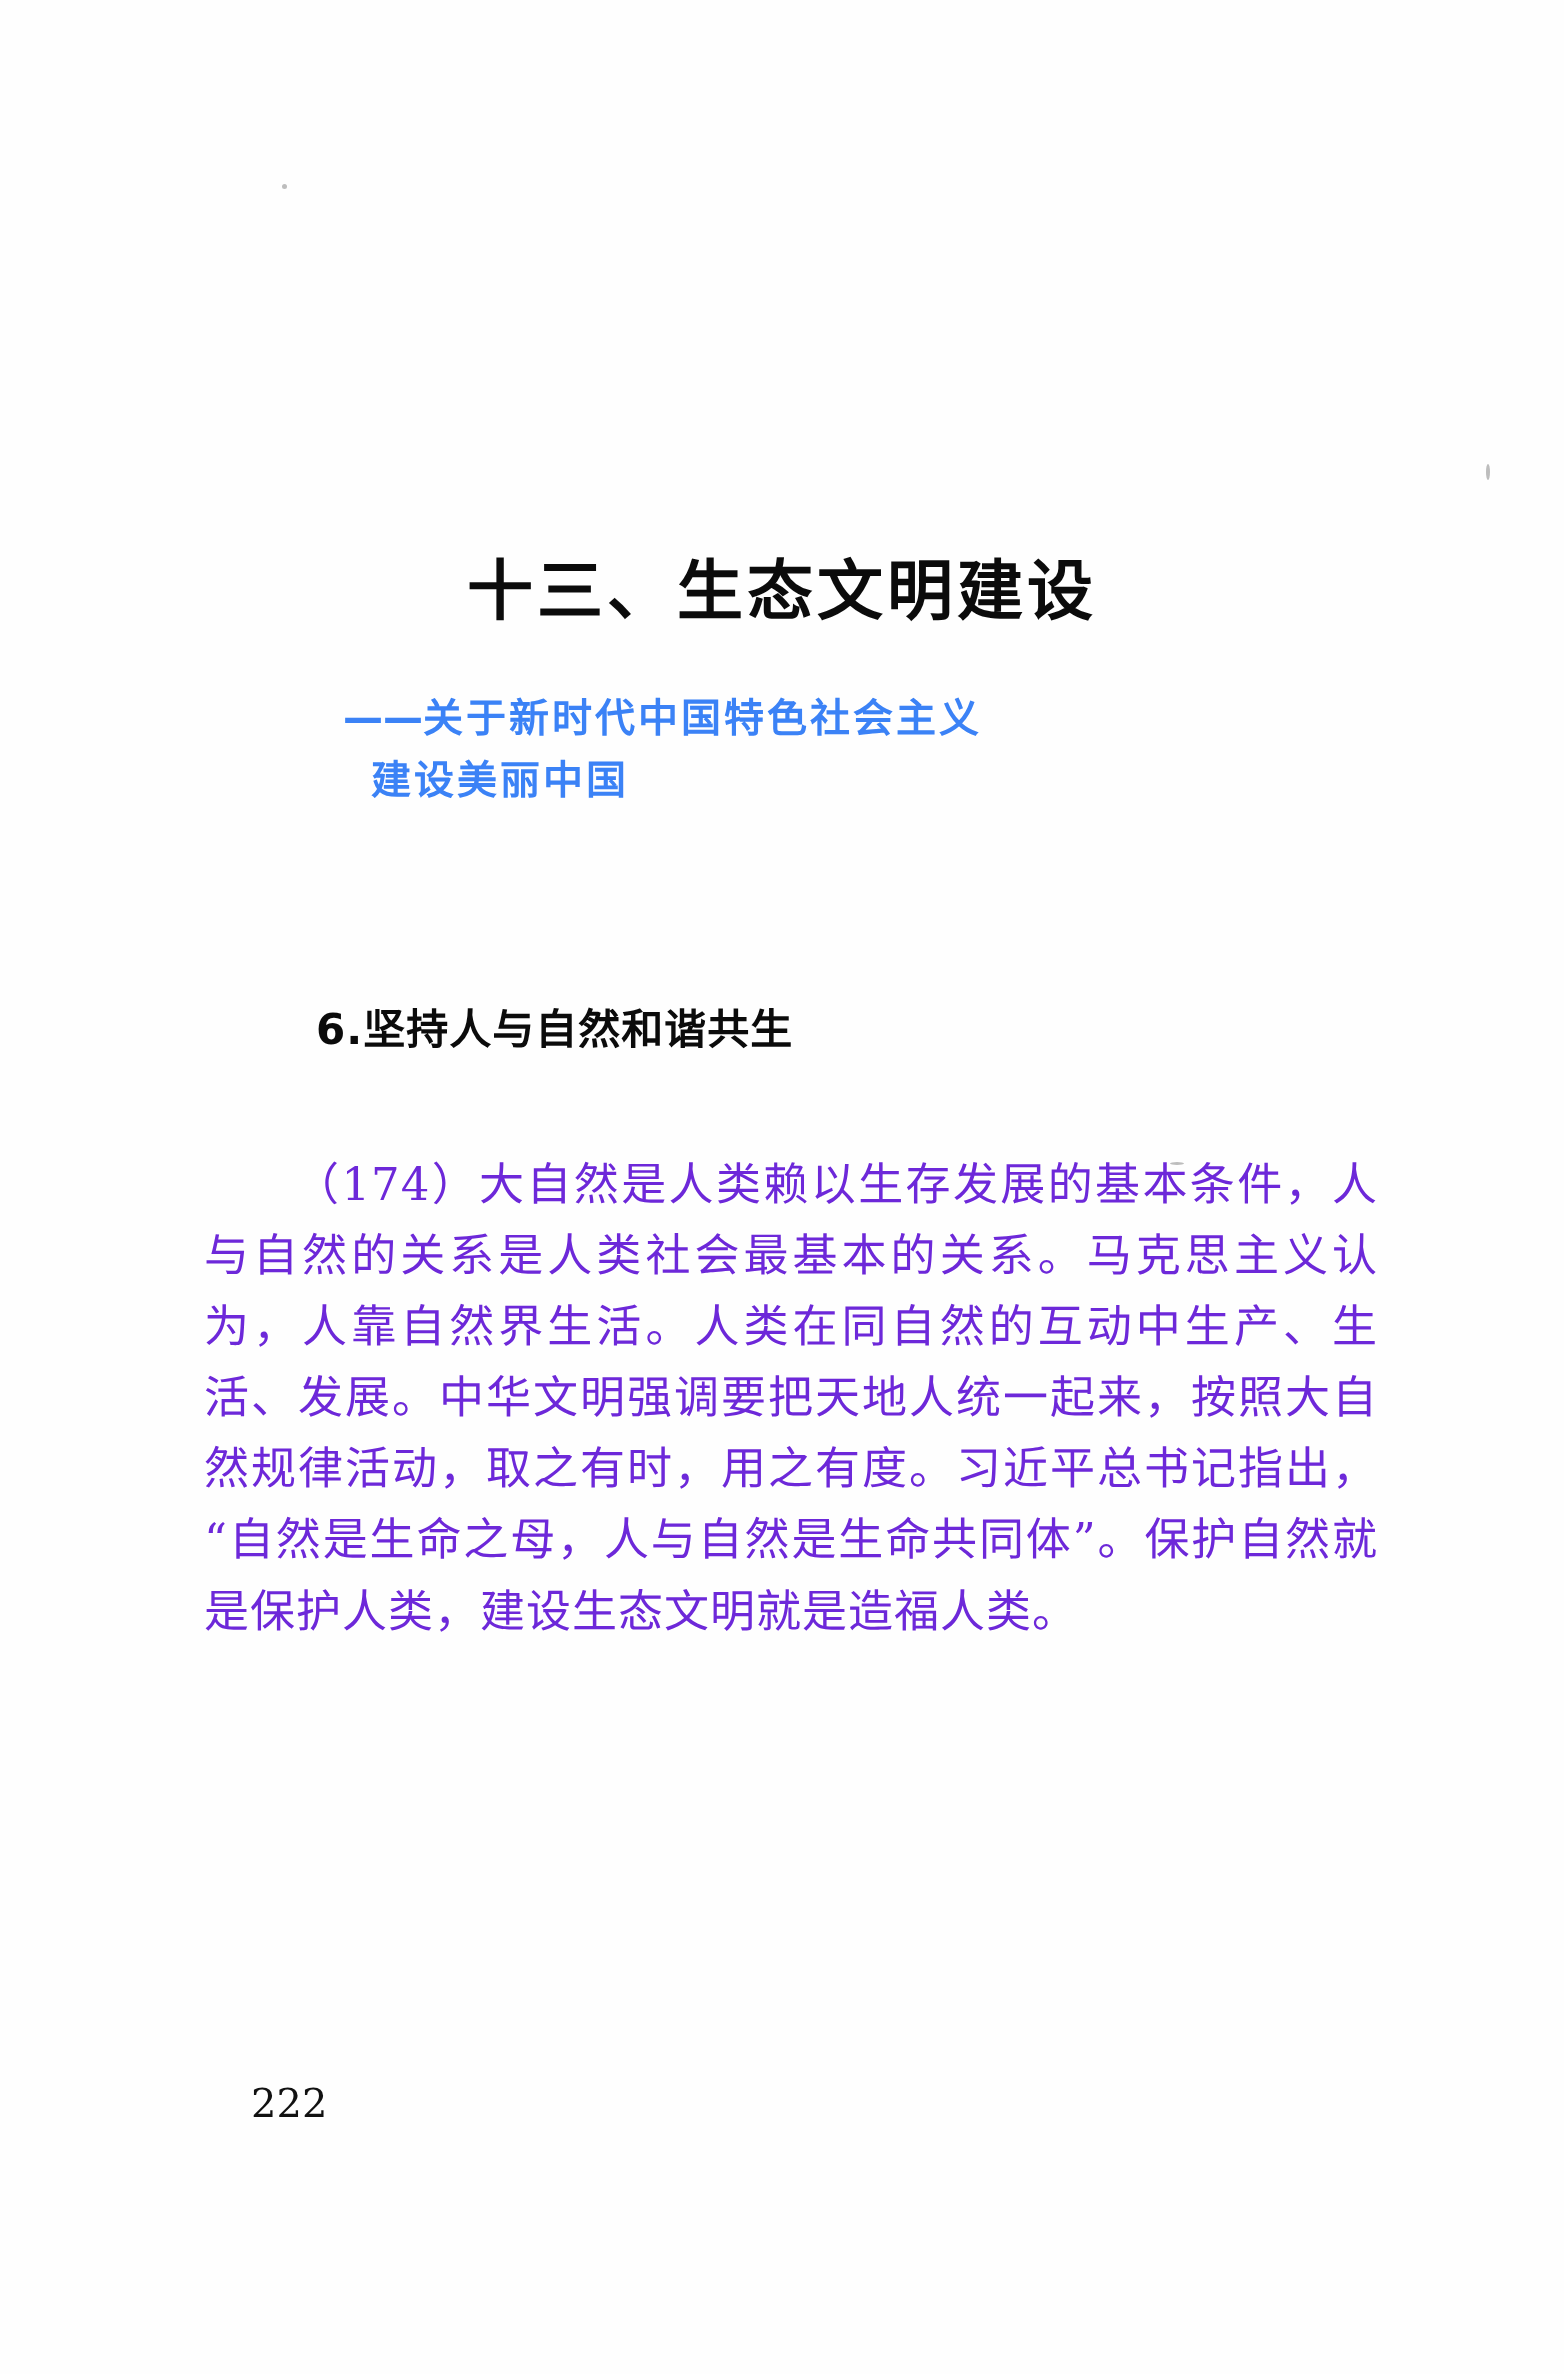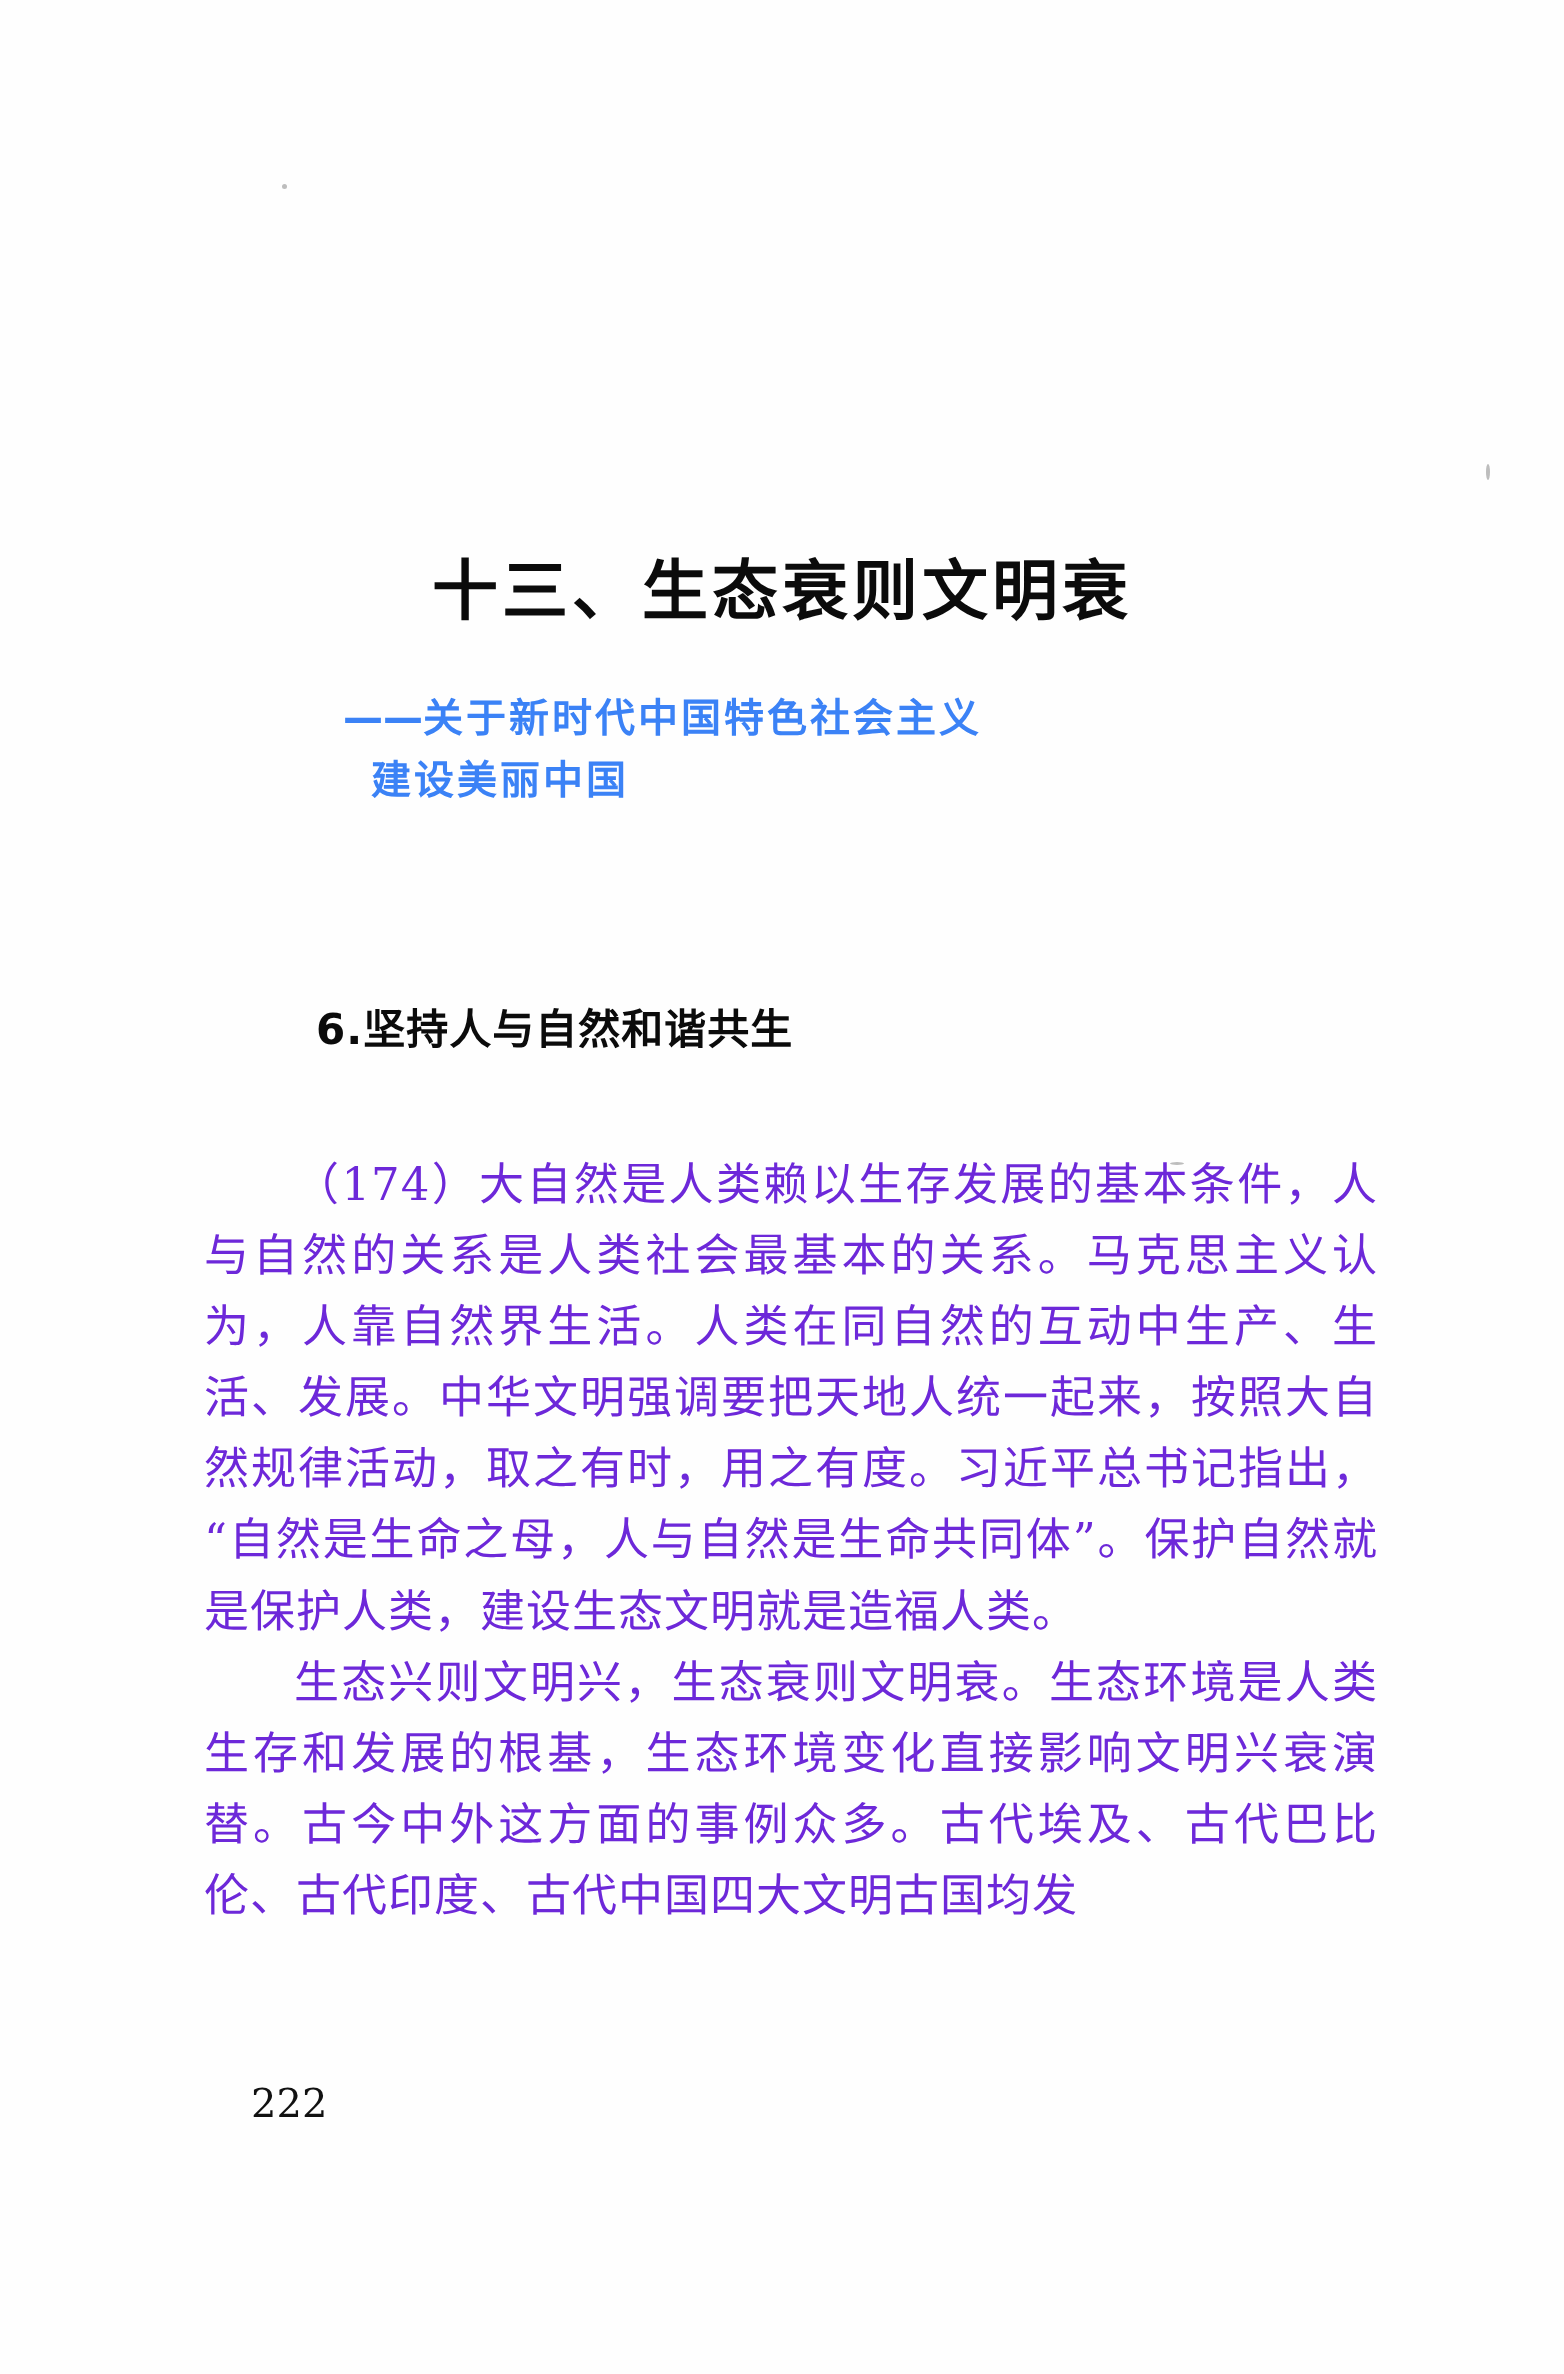--- a/index.html
+++ b/index.html
@@ -103,32 +103,31 @@
 </style>
 </head>
 <body>
 
 <div class="page">
 
   <span class="speck" style="left:282px; top:184px; width:5px; height:5px;"></span>
   <span class="speck" style="left:1486px; top:464px; width:4px; height:16px;"></span>
   <span class="speck" style="left:1170px; top:1162px; width:14px; height:3px;"></span>
 
-  <div class="chapter-title">十三、生态衰则文明衰</div>
+  <div class="chapter-title">十三、生态文明建设</div>
 
   <div class="subtitle-block">
     <div class="subtitle-line1">
       <span class="dash">——</span><span>关于新时代中国特色社会主义</span>
     </div>
     <div class="subtitle-line2">建设美丽中国</div>
   </div>
 
   <div class="section-heading">6.坚持人与自然和谐共生</div>
 
   <div class="body-text">
     <p>（174）大自然是人类赖以生存发展的基本条件，人与自然的关系是人类社会最基本的关系。马克思主义认为，人靠自然界生活。人类在同自然的互动中生产、生活、发展。中华文明强调要把天地人统一起来，按照大自然规律活动，取之有时，用之有度。习近平总书记指出，“自然是生命之母，人与自然是生命共同体”。保护自然就是保护人类，建设生态文明就是造福人类。</p>
-    <p>生态兴则文明兴，生态衰则文明衰。生态环境是人类生存和发展的根基，生态环境变化直接影响文明兴衰演替。古今中外这方面的事例众多。古代埃及、古代巴比伦、古代印度、古代中国四大文明古国均发</p>
   </div>
 
   <div class="page-number">222</div>
 
 </div>
 
 
 </body></html>

